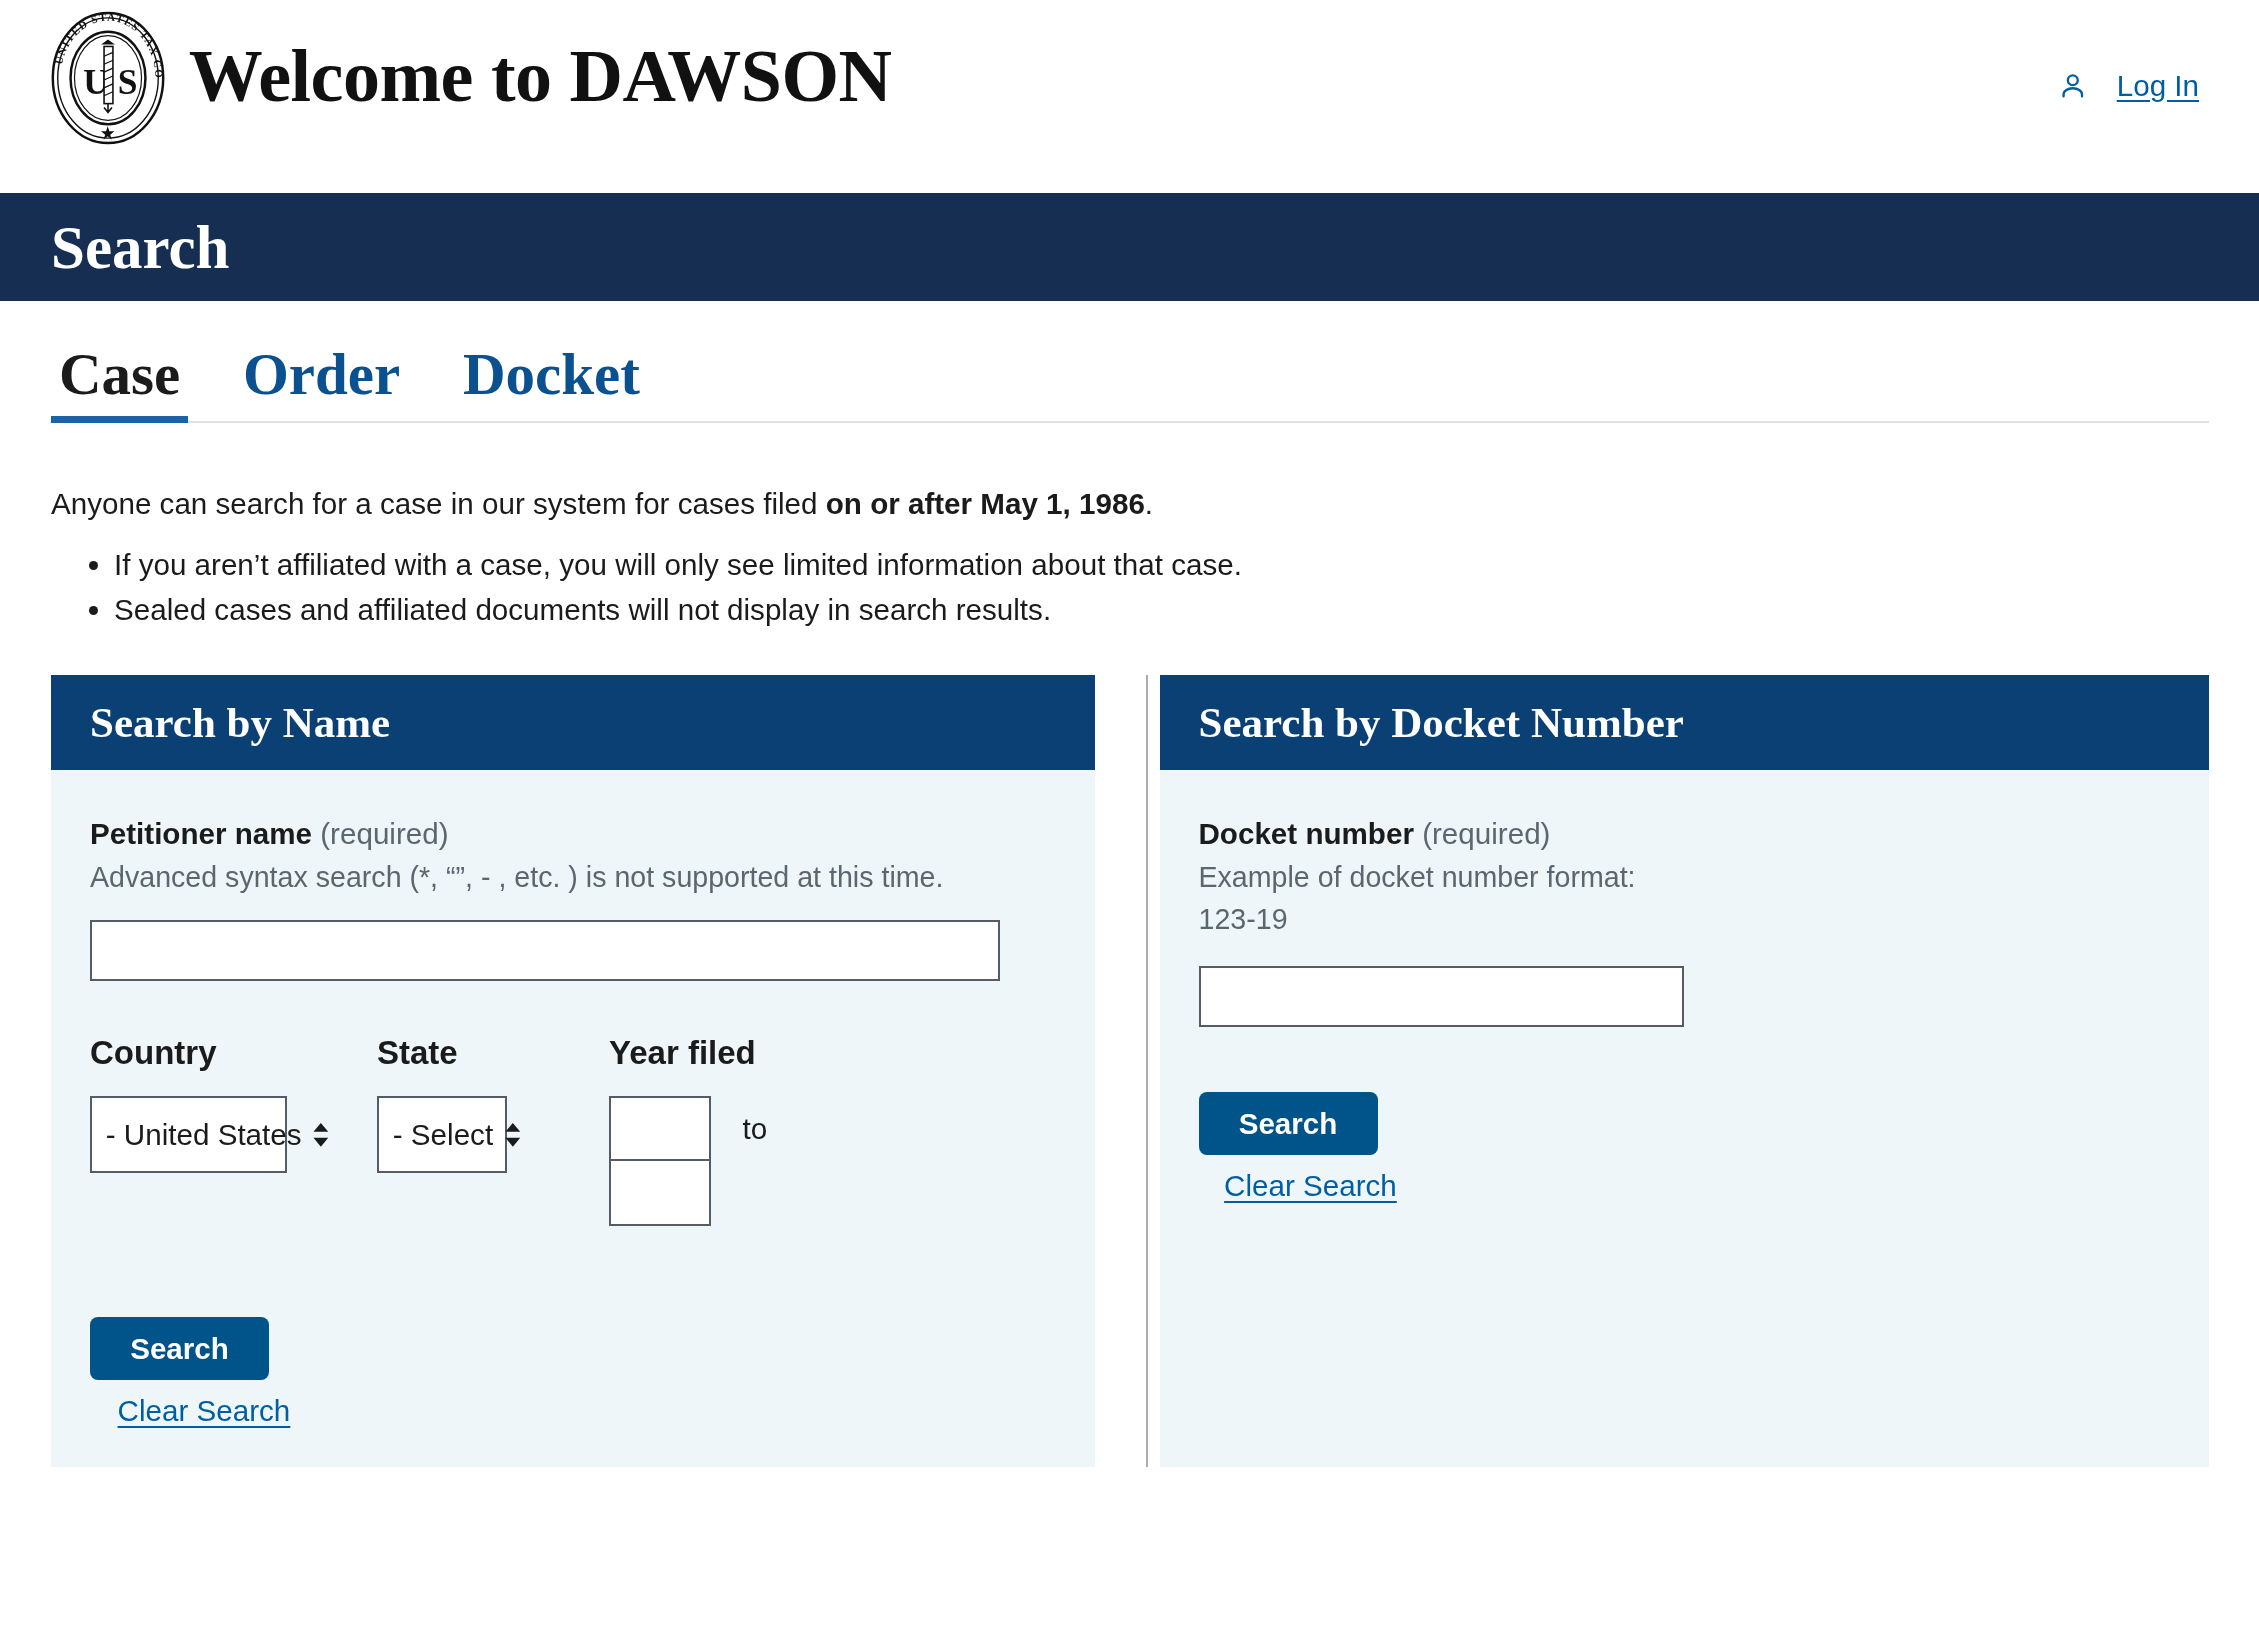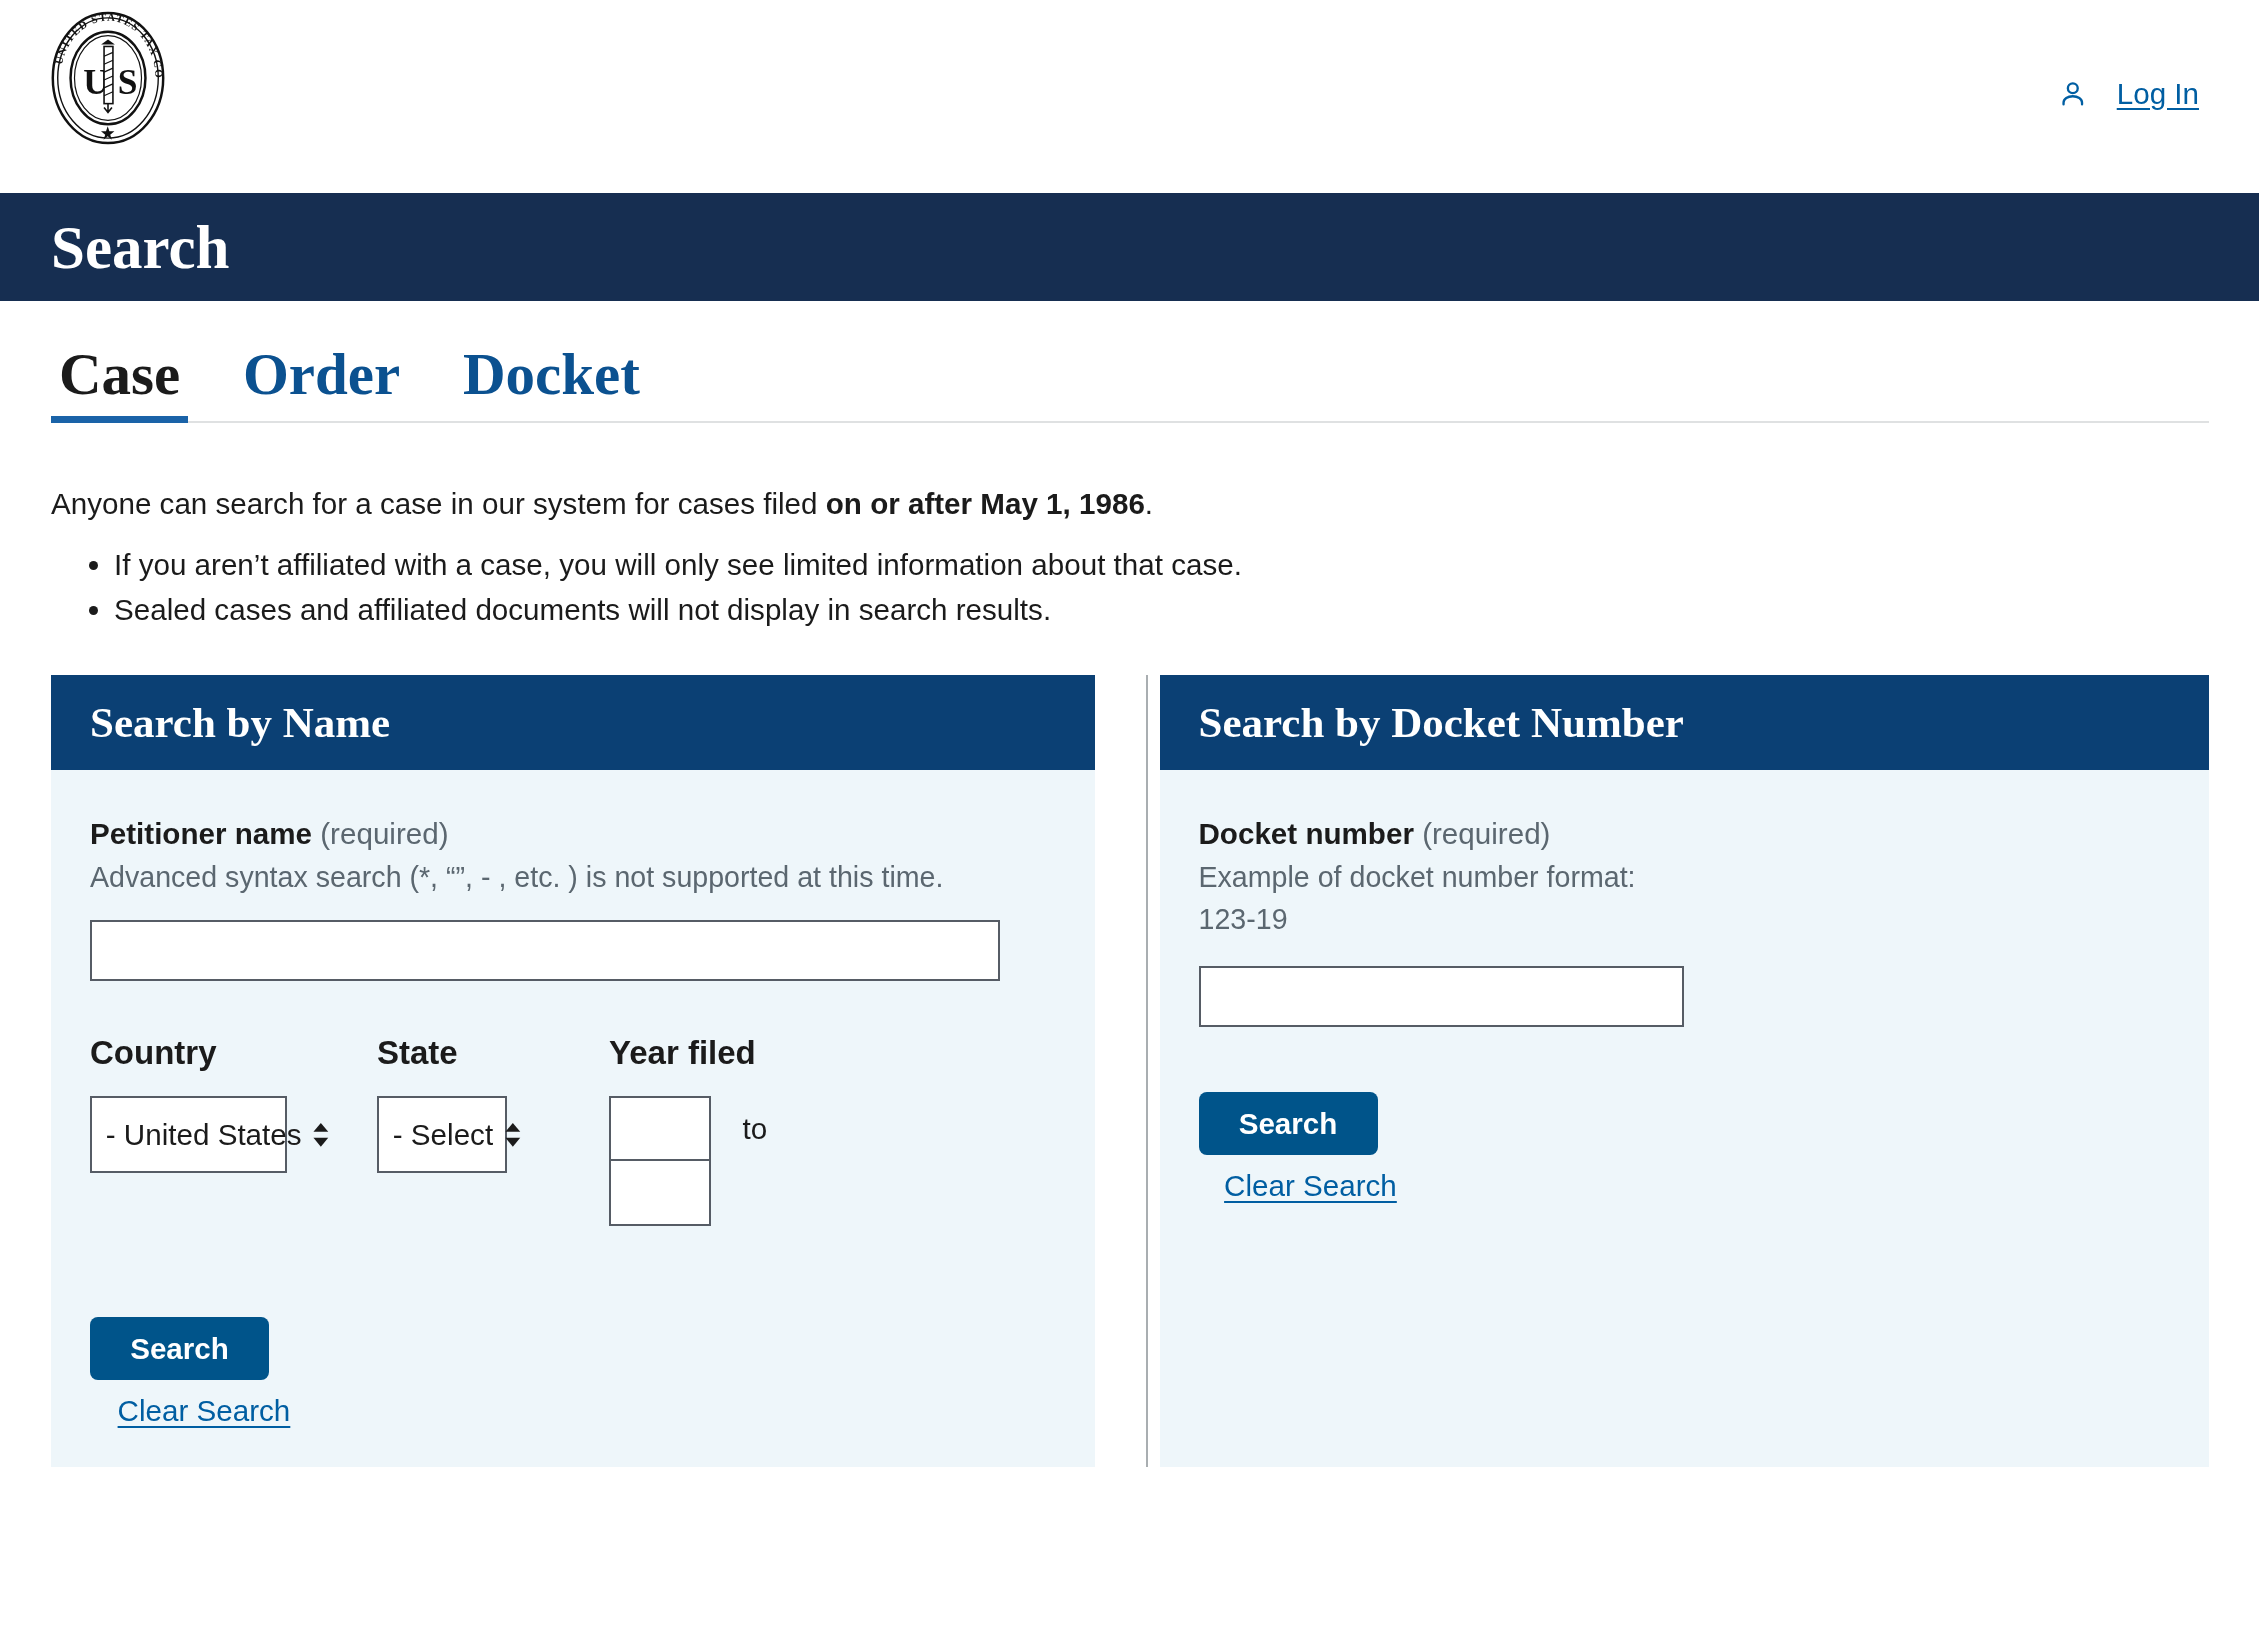--- a/index.html
+++ b/index.html
@@ -43,21 +43,21 @@
     letter-spacing: -0.5px;
     color: #111111;
     margin-left: 11.8px;
     margin-top: -41px;
     white-space: nowrap;
   }
 
   .login-wrap {
     position: absolute;
     right: 61px;
-    top: 77px;
+    top: 69px;
     display: flex;
     align-items: center;
     gap: 29px;
   }
   .login-icon { width: 29.6px; height: 29.6px; display:block; }
   .login-link {
     font-size: 29.6px;
     color: #005ea2;
     text-decoration: underline;
     text-underline-offset: 3.9px;
@@ -325,20 +325,21 @@
       <line x1="66" y1="64" x2="75" y2="60" stroke="#111" stroke-width="1.2"></line>
       <line x1="66" y1="72" x2="75" y2="68" stroke="#111" stroke-width="1.2"></line>
       <line x1="66" y1="80" x2="75" y2="76" stroke="#111" stroke-width="1.2"></line>
       <line x1="66" y1="88" x2="75" y2="84" stroke="#111" stroke-width="1.2"></line>
       <path d="M 63 36 l 7 -5 l 7 5 z" fill="#111"></path>
       <path d="M 70 96 l 0 8 M 66 100 l 4 5 l 4 -5" stroke="#111" stroke-width="1.6" fill="none"></path>
 
       <polygon points="70,122 72,128 78,128 73,132 75,138 70,134 65,138 67,132 62,128 68,128" fill="#111" transform="scale(0.85) translate(12,18)"></polygon>
     </svg>
   </div>
+  <div class="site-title">Welcome to DAWSON</div>
 
   <div class="login-wrap">
     <svg class="login-icon" viewBox="0 0 24 24" fill="none" stroke="#005ea2" stroke-width="1.9" stroke-linecap="round" stroke-linejoin="round">
       <circle cx="12" cy="7.5" r="4"></circle>
       <path d="M4.5 20.5 v-1.2 c0-3.2 3.4-5.3 7.5-5.3 s7.5 2.1 7.5 5.3 v1.2"></path>
     </svg>
     <span class="login-link">Log In</span>
   </div>
 </div>
 

